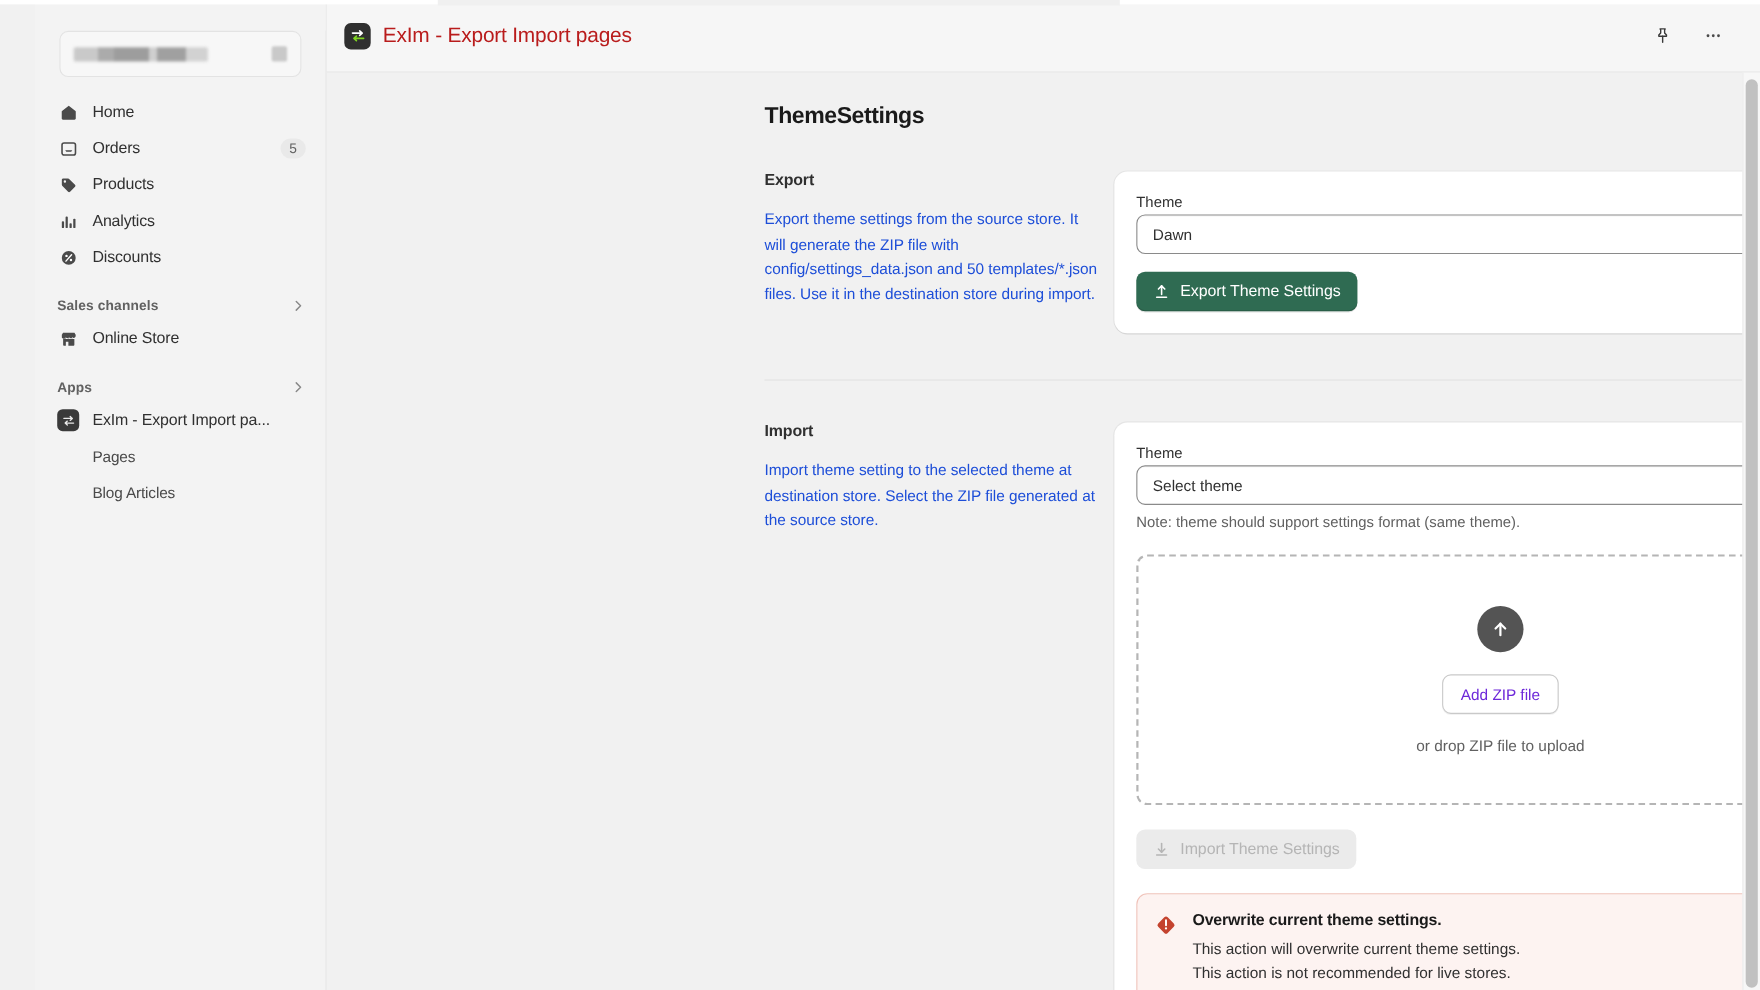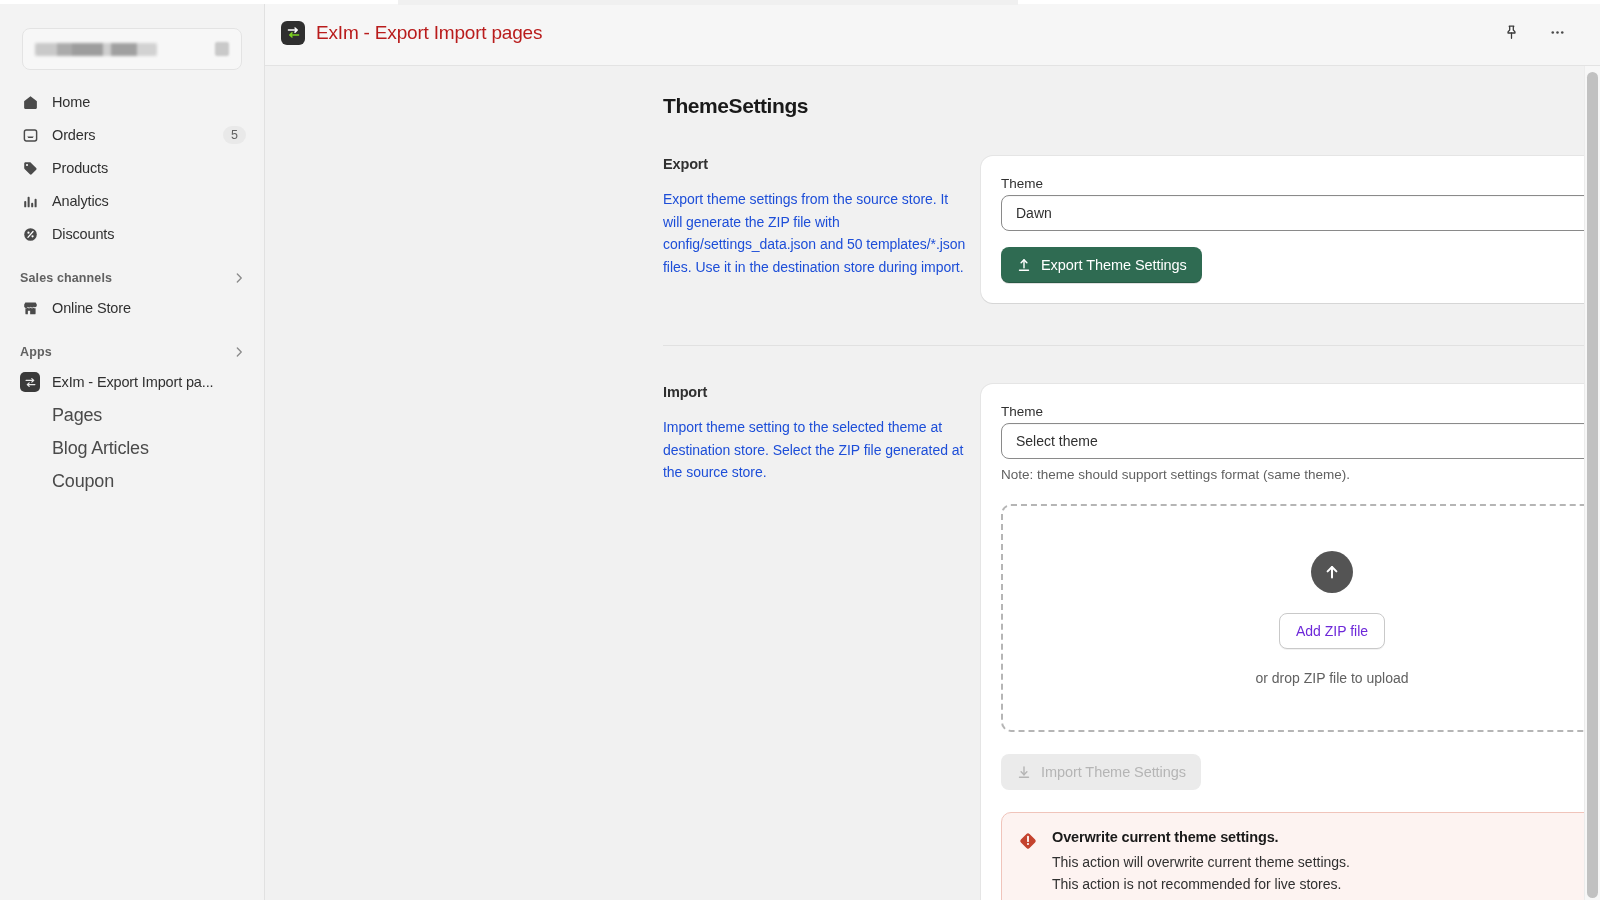--- a/index.html
+++ b/index.html
@@ -14,20 +14,21 @@
   #app { position: relative; width: 1600px; height: 900px; display: flex; background: #f1f1f1; }
 
   
   .sidebar {
     width: 265px; height: 900px;
     background: #f3f3f3;
     border-right: 1px solid #e1e1e1;
     position: relative;
     flex: 0 0 265px;
     padding-top: 0;
+    margin-left: 32px;
   }
   .sidebar-topbar {
     height: 28px; background: #f3f3f3;
   }
   .store-switcher {
     margin: 0 22px 0 22px;
     height: 42px;
     background: #f7f7f7;
     border: 1px solid #e3e3e3;
     border-radius: 8px;
@@ -87,21 +88,21 @@
     margin-left: auto; color: #8a8a8a; display: flex; align-items: center;
   }
   .nav-sub {
     display: flex; align-items: center;
     height: 32px;
     padding-left: 42px;
     border-radius: 8px;
     margin-bottom: 1px;
     position: relative;
   }
-  .nav-sub .lbl { font-size: 18px; color: #4a4a4a; letter-spacing: -0.01em; }
+  .nav-sub .lbl { font-size: 14px; color: #4a4a4a; letter-spacing: -0.01em; }
   .nav-sub.active { background: #ebebeb; }
   .nav-sub.active .lbl { color: #2c6e49; font-weight: 400; }
   .nav-sub.active::before {
     content:''; position: absolute; left: -10px; top: 3px;
     width: 3px; height: 26px; background: #2c6e49; border-radius: 0 2px 2px 0;
   }
   .app-icon-box {
     width: 20px; height: 20px; border-radius: 5px; background: #3a3a3a;
     display: flex; align-items: center; justify-content: center;
   }
@@ -363,23 +364,20 @@
           </span>
         </span>
         <span class="lbl">ExIm - Export Import pa...</span>
       </div>
 
       <div class="nav-sub">
         <span class="lbl">Pages</span>
       </div>
       <div class="nav-sub">
         <span class="lbl">Blog Articles</span>
-      </div>
-      <div class="nav-sub">
-        <span class="lbl">Coupon</span>
       </div>
 
     </nav>
   </aside>
 
   <section class="main">
 
     <header class="app-bar">
       <div class="app-bar-left">
         <span class="app-bar-icon">

